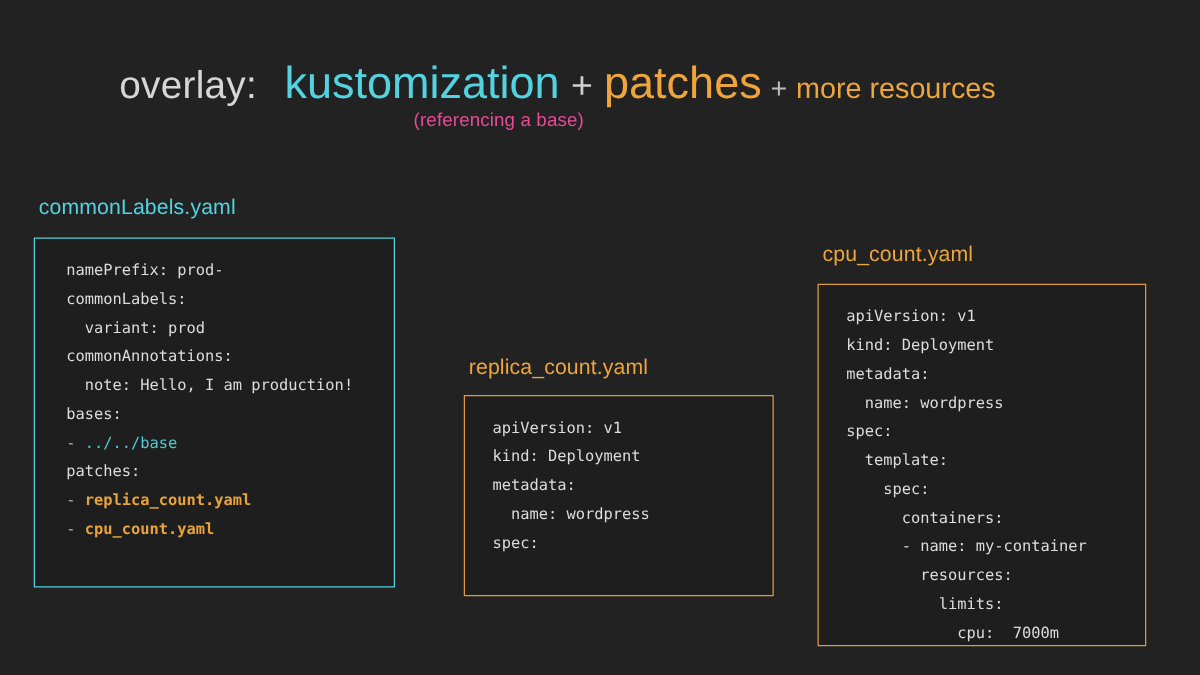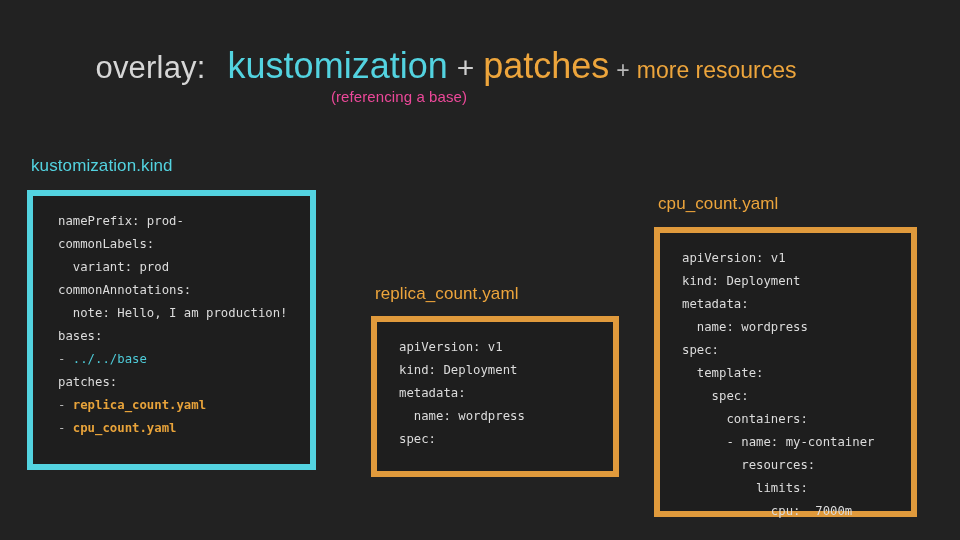--- a/index.html
+++ b/index.html
@@ -88,21 +88,21 @@
     left: 4px;
     font-size: 17px;
     letter-spacing: 0.1px;
     white-space: nowrap;
   }
   .card-body {
     position: absolute;
     left: 0;
     background: #1e1e1e;
     box-sizing: border-box;
-    border: 6px solid #a16207;
+    border: 1px solid #a16207;
   }
   .code {
     font-family: "DejaVu Sans Mono", "Liberation Mono", monospace;
     font-size: 12.3px;
     line-height: 23px;
     white-space: pre;
     color: #dcdcdc;
   }
   .code .tok-cyan  { color: #4ecbd8; font-weight: normal; }
   .code .tok-orng  { color: #e8a33a; font-weight: bold; }
@@ -142,21 +142,21 @@
   <span class="heading-row">
     <span class="h-overlay">overlay:</span><span class="h-gap"></span><span class="h-kustomization">kustomization</span><span class="h-plus">+</span><span class="h-patches">patches</span><span class="h-plus-small">+</span><span class="h-more">more resources</span>
   </span>
 </div>
 
 <div class="subtitle">
   <span class="subtitle-inner">(referencing a base)</span>
 </div>
 
 <div class="card" id="card-kustomization">
-  <div class="card-label">kustomization.kind</div>
+  <div class="card-label">commonLabels.yaml</div>
   <div class="card-body">
     <div class="code"><div><span>namePrefix: prod-</span></div><div><span>commonLabels:</span></div><div><span>  variant: prod</span></div><div><span>commonAnnotations:</span></div><div><span>  note: Hello, I am production!</span></div><div><span>bases:</span></div><div><span class="tok-dash">- </span><span class="tok-cyan">../../base</span></div><div><span>patches:</span></div><div><span class="tok-dash">- </span><span class="tok-orng">replica_count.yaml</span></div><div><span class="tok-dash">- </span><span class="tok-orng">cpu_count.yaml</span></div></div>
   </div>
 </div>
 
 <div class="card" id="card-replica">
   <div class="card-label">replica_count.yaml</div>
   <div class="card-body">
     <div class="code"><div><span>apiVersion: v1</span></div><div><span>kind: Deployment</span></div><div><span>metadata:</span></div><div><span>  name: wordpress</span></div><div><span>spec:</span></div></div>
   </div>

